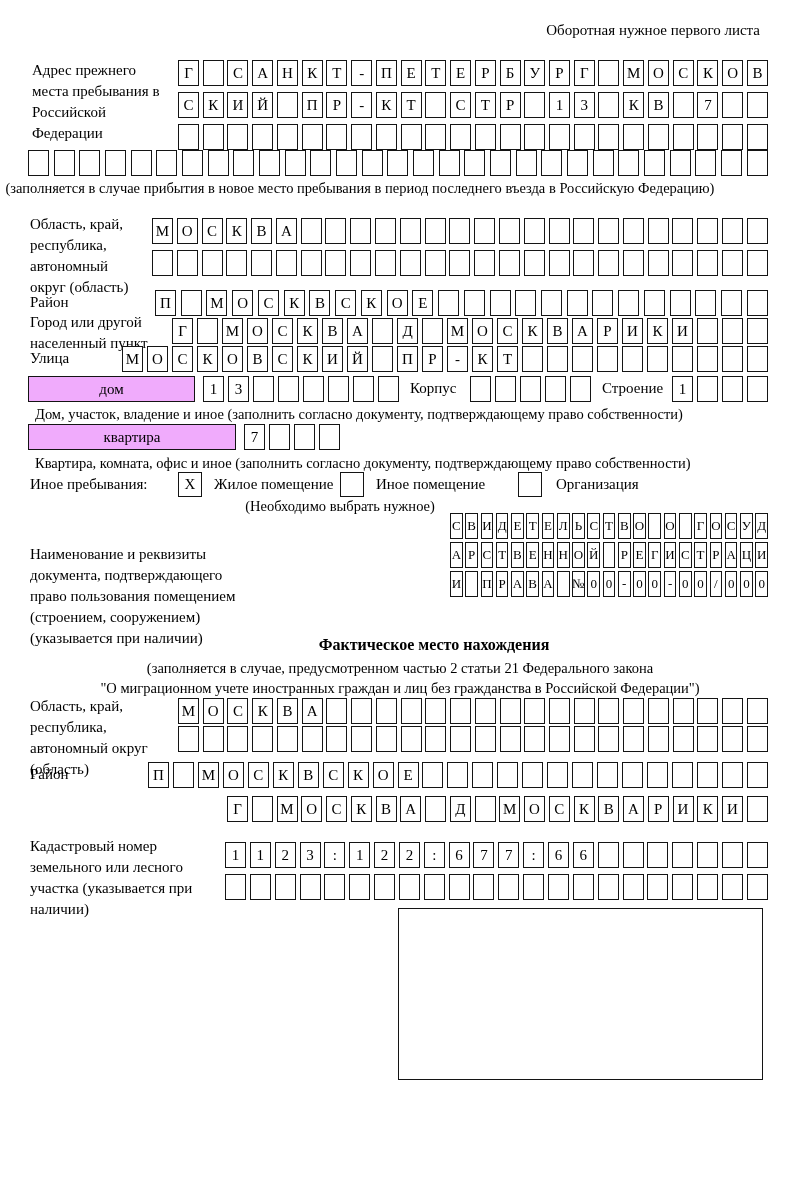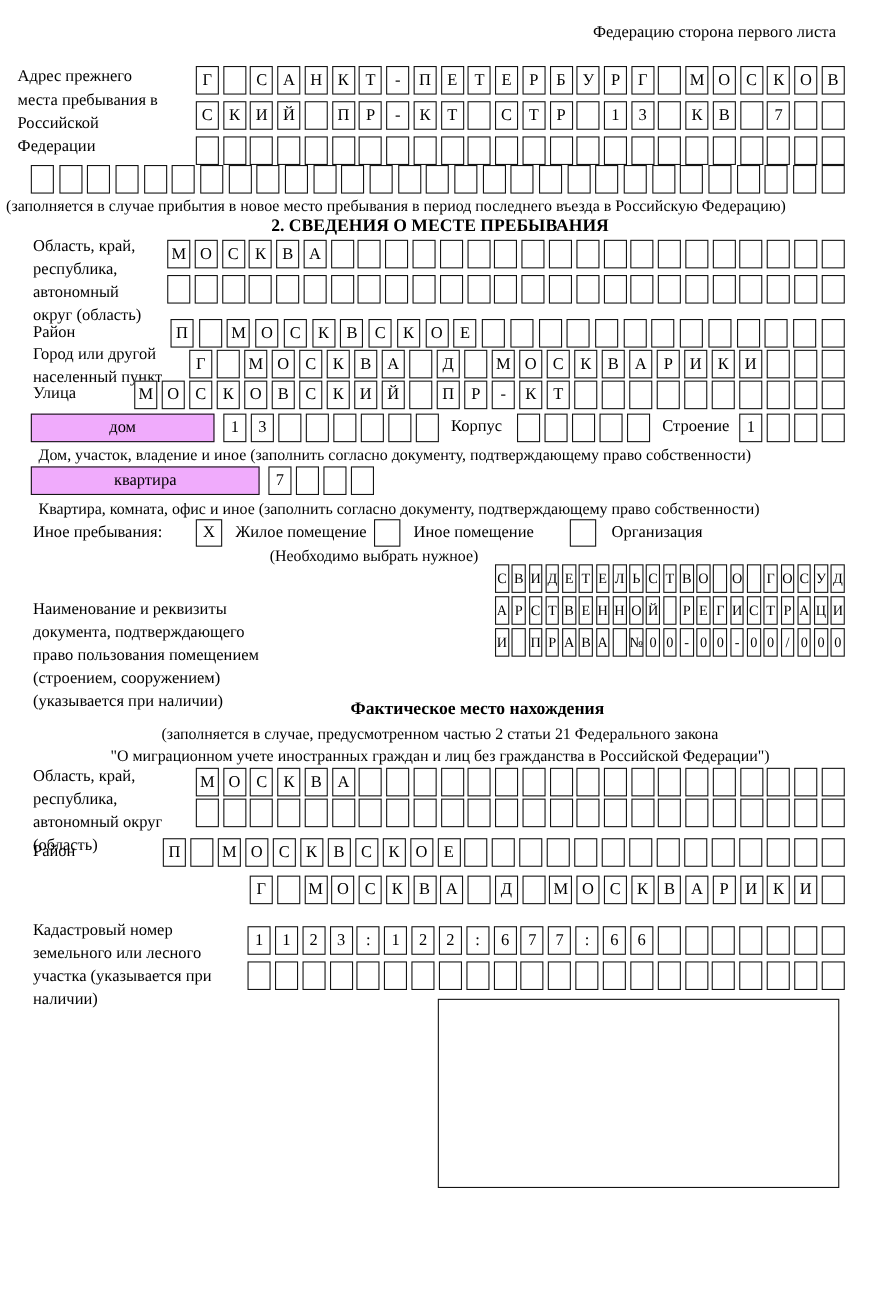--- a/index.html
+++ b/index.html
@@ -27,23 +27,23 @@
     position:absolute; width:24px; height:25px; box-sizing:border-box; border:1.6px solid #141414;
     display:flex; align-items:center; justify-content:center; font-size:15px; background:#fff;
   }
   .bigbox { position:absolute; box-sizing:border-box; border:1.8px solid #141414; background:#fff; }
 </style>
 </head>
 <body>
 
 <div class="page">
 
-  <div class="abs lbl" style="left:400px; top:20px; width:360px; text-align:right;">Федерацию сторона первого листа</div>
-
-  <div class="abs lbl" style="left:16px; top:60px; width:138px;">Адрес прежнего места пребывания в Российской Федерации</div>
+  <div class="abs lbl" style="left:400px; top:20px; width:360px; text-align:right;">Оборотная нужное первого листа</div>
+
+  <div class="abs lbl" style="left:32px; top:60px; width:138px;">Адрес прежнего места пребывания в Российской Федерации</div>
   <div class="cells" style="left:178px; top:60px;  width:590px;">
       <span class="cell">Г</span>
       <span class="cell"></span>
       <span class="cell">С</span>
       <span class="cell">А</span>
       <span class="cell">Н</span>
       <span class="cell">К</span>
       <span class="cell">Т</span>
       <span class="cell">-</span>
       <span class="cell">П</span>
@@ -141,21 +141,20 @@
       <span class="cell"></span>
       <span class="cell"></span>
       <span class="cell"></span>
       <span class="cell"></span>
       <span class="cell"></span>
       <span class="cell"></span>
       <span class="cell"></span>
     </div>
   <div class="abs note center" style="left:0; top:179px; width:720px;">(заполняется в случае прибытия в новое место пребывания в период последнего въезда в Российскую Федерацию)</div>
 
-  <div class="abs bold center" style="left:0; top:197px; width:800px; font-size:16px;">2. СВЕДЕНИЯ О МЕСТЕ ПРЕБЫВАНИЯ</div>
 
   <div class="abs lbl" style="left:30px; top:214px; width:112px;">Область, край, республика, автономный округ (область)</div>
   <div class="cells" style="left:152px; top:218px; width:616px;">
       <span class="cell">М</span>
       <span class="cell">О</span>
       <span class="cell">С</span>
       <span class="cell">К</span>
       <span class="cell">В</span>
       <span class="cell">А</span>
       <span class="cell"></span>

